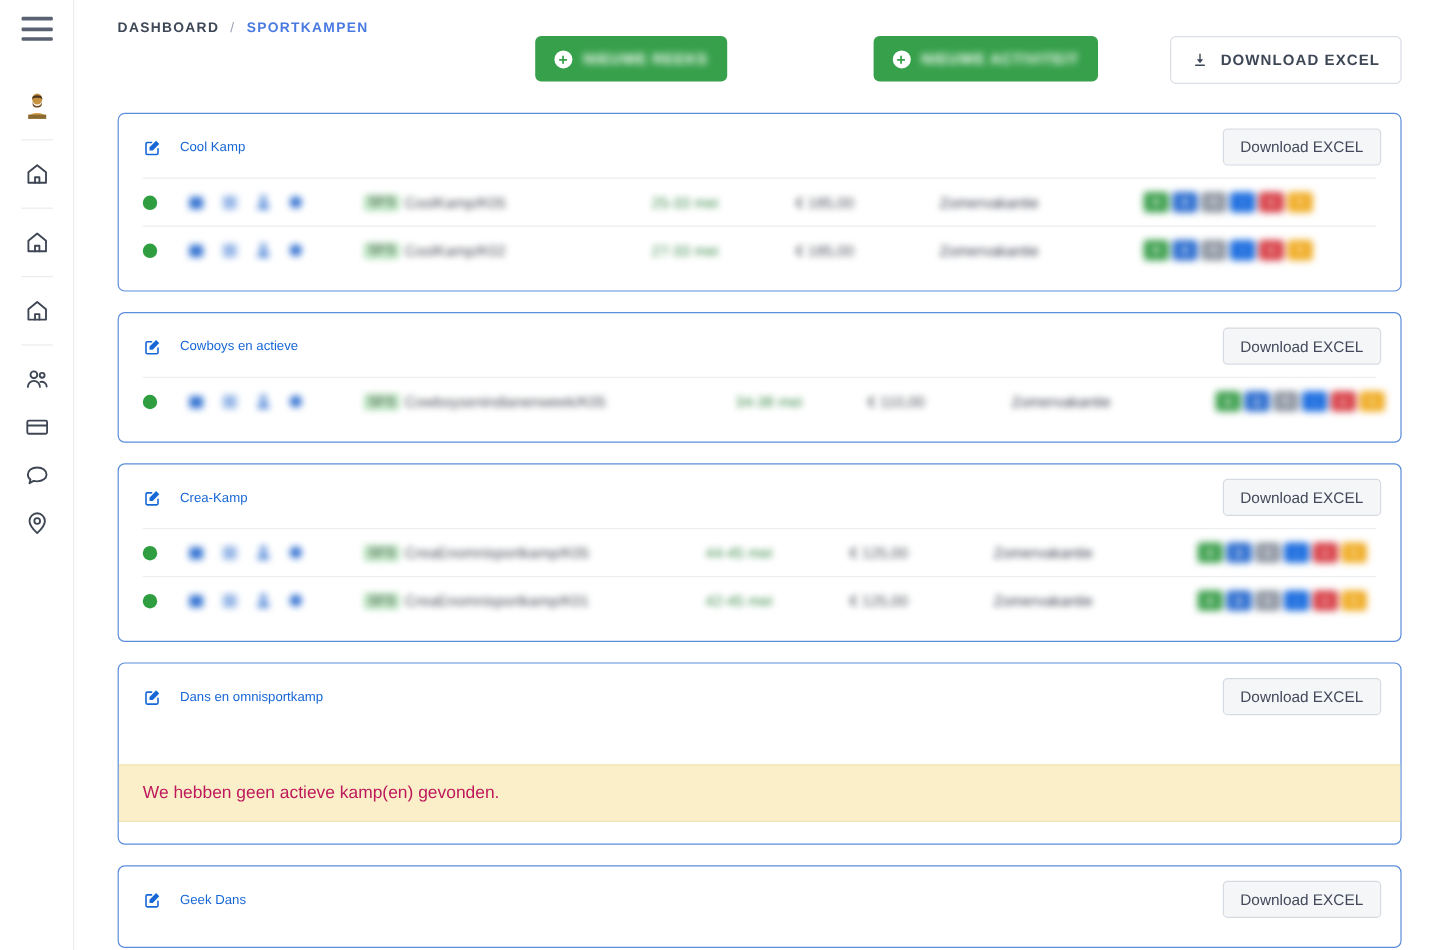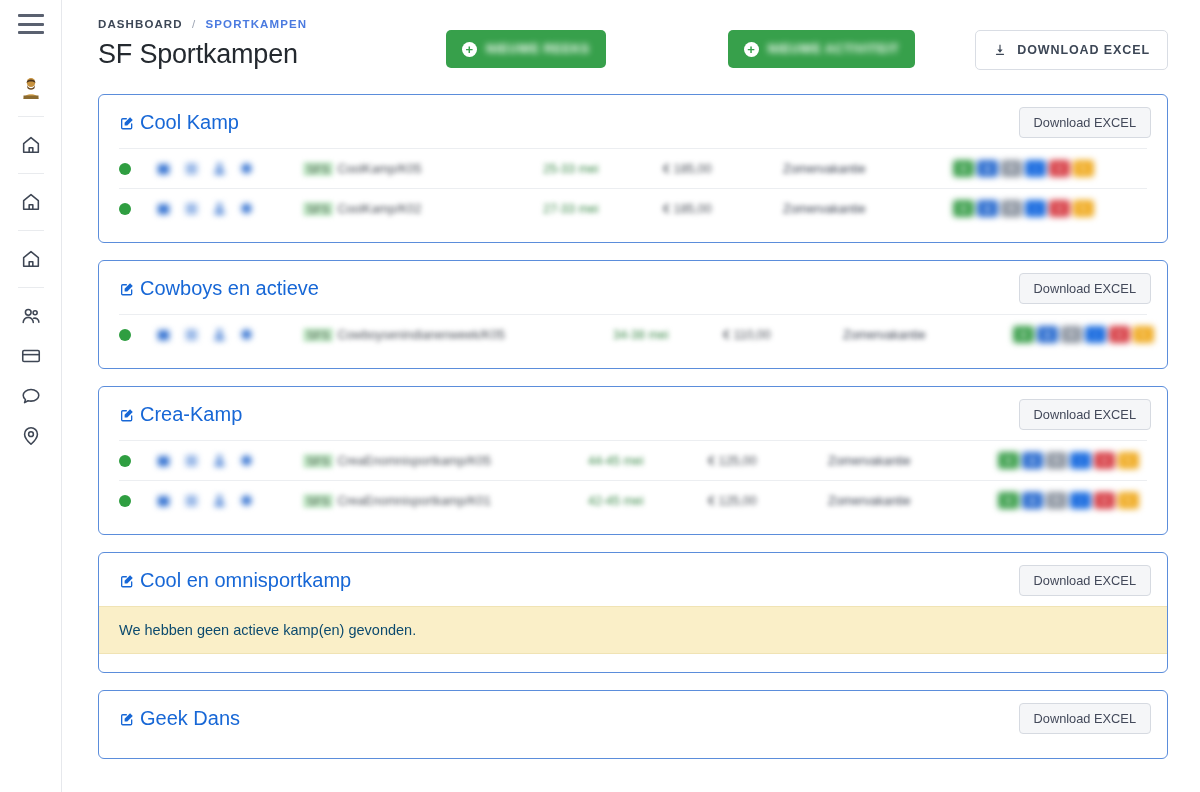--- a/index.html
+++ b/index.html
@@ -82,22 +82,22 @@
   .cards { margin-top: 24px; display: flex; flex-direction: column; gap: 17px; }
   .card {
     border: 1px solid #5b8ddb; border-radius: 6px; background: #fff;
     position: relative; overflow: hidden;
   }
   .card-head {
     display: flex; align-items: center; justify-content: space-between;
     padding: 12px 16px 10px 20px;
   }
   .card-title {
-    display: inline-flex; align-items: center; gap: 5px;
-    color: #1767d6; font-size: 20px; cursor: pointer;
+    display: inline-flex; align-items: center; gap: 15px;
+    color: #1767d6; font-size: 11px; cursor: pointer;
   }
   .edit-icon { display: inline-flex; align-items: center; color: #1767d6; }
   .btn-excel {
     background: #f5f6f8; border: 1px solid #d6dae1; border-radius: 4px;
     height: 31px; padding: 0 14px;
     color: #43495a; font-size: 12.8px; cursor: pointer;
   }
 
   .rows { padding: 0 20px 14px 20px; }
   .row {
@@ -114,24 +114,25 @@
   .c-price { flex: 0 0 120px; font-size: 12.5px; color: #4a4f58; }
   .c-place { flex: 0 0 170px; font-size: 12.5px; color: #3a4150; }
   .c-actions { flex: 1 1 auto; display: flex; align-items: center; justify-content: flex-start; gap: 3px; }
   .abtn {
     width: 21px; height: 17px; border-radius: 3px;
     display: inline-flex; align-items: center; justify-content: center;
     color: #fff; font-size: 9px; cursor: pointer;
   }
 
   .alert {
-    background: #faefc8; color: #0c4a6e;
+    background: #faefc8; color: #be185d;
     font-size: 14.5px; padding: 15px 20px;
     border-top: 1px solid #f0e3b4; border-bottom: 1px solid #f0e3b4;
     margin-bottom: 18px;
+    margin-top: 31px;
   }
 
   
   .card.wide .c-code { flex: 0 0 310px; }
   .card.wide .c-date { flex: 0 0 110px; }
   .card.crea .c-code { flex: 0 0 285px; }
 </style>
 </head>
 <body>
 
@@ -213,21 +214,20 @@
   <main class="main">
     <div class="content">
 
       <div class="topbar">
         <div class="title-block">
           <div class="breadcrumb">
             <span>DASHBOARD</span>
             <span class="sep">/</span>
             <span class="crumb-active">SPORTKAMPEN</span>
           </div>
-          <h1 class="page-title">SF Sportkampen</h1>
         </div>
 
         <div class="topbar-actions">
           <button class="btn-green b1">
             <span class="plus">+</span>
             <span class="redacted">NIEUWE REEKS</span>
           </button>
 
           <button class="btn-green b2">
             <span class="plus">+</span>
@@ -484,21 +484,21 @@
 
         <section class="card">
           <div class="card-head">
             <div class="card-title">
               <span class="edit-icon">
                 <svg width="16" height="16" viewBox="0 0 24 24" fill="none" stroke="#1767d6" stroke-width="2" stroke-linecap="round" stroke-linejoin="round">
                   <path d="M19 13.5 V19 a1.6 1.6 0 0 1-1.6 1.6 H5.6 A1.6 1.6 0 0 1 4 19 V7.2 A1.6 1.6 0 0 1 5.6 5.6 H11"></path>
                   <path d="M16.6 3.4 L20.6 7.4 L12.4 15.6 H8.4 V11.6 Z" fill="#1767d6" stroke="none"></path>
                 </svg>
               </span>
-              <span>Cool en omnisportkamp</span>
+              <span>Dans en omnisportkamp</span>
             </div>
             <button class="btn-excel">Download EXCEL</button>
           </div>
           <div class="alert">We hebben geen actieve kamp(en) gevonden.</div>
         </section>
 
         <section class="card">
           <div class="card-head">
             <div class="card-title">
               <span class="edit-icon">

